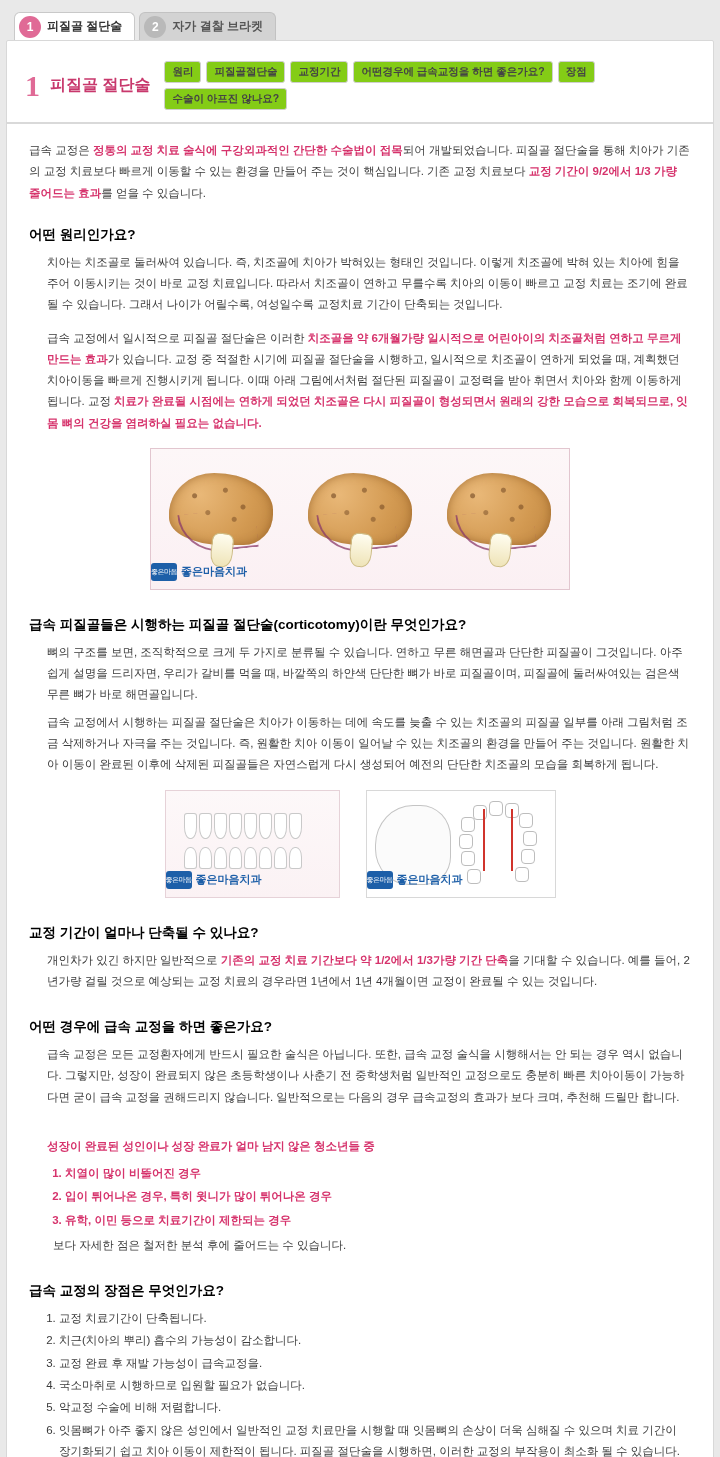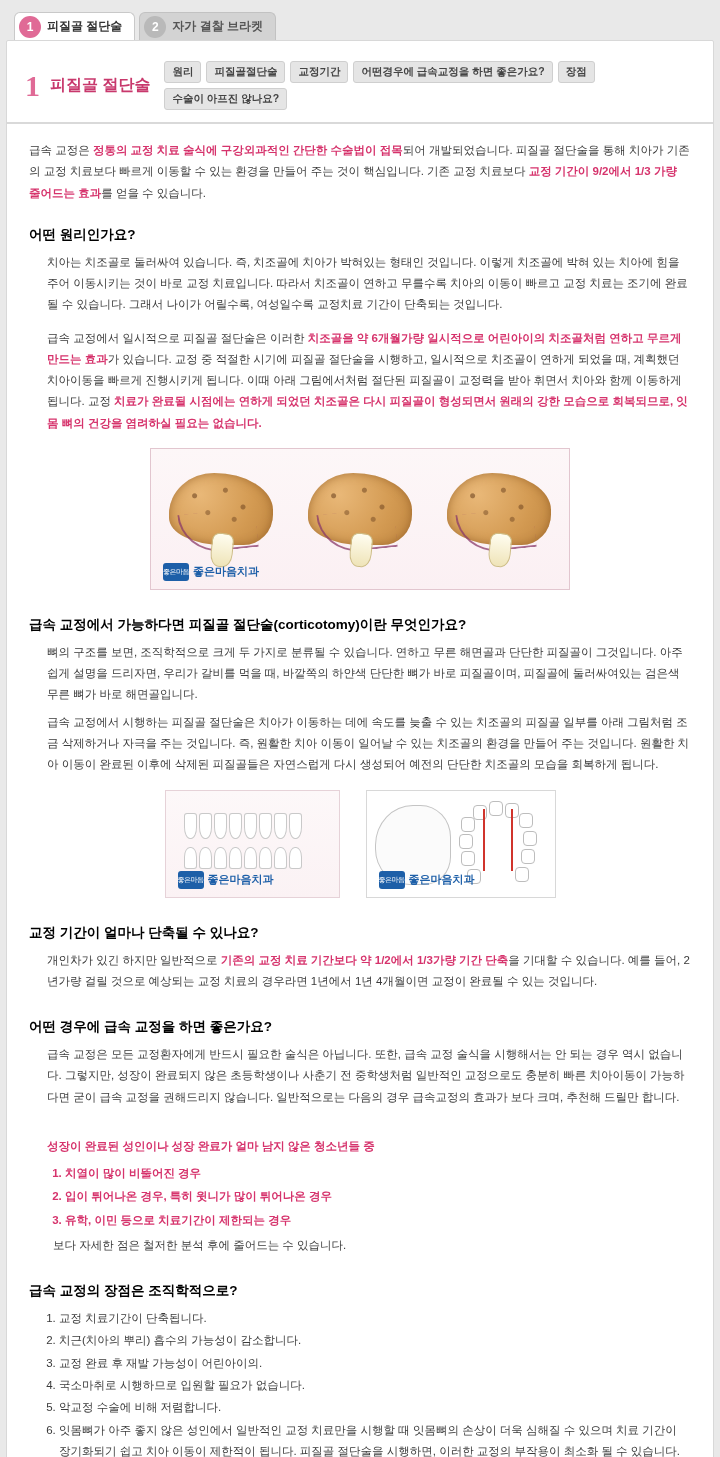--- a/index.html
+++ b/index.html
@@ -91,21 +91,21 @@
     font-weight: bold;
     color: #c8386c;
     margin-right: 14px;
     white-space: nowrap;
   }
   .chips { display: flex; gap: 5px; flex-wrap: wrap; }
   .chip {
     font-size: 10.5px;
     font-weight: bold;
     color: #444;
-    background: #e5e5e5;
+    background: #84cc16;
     border: 1px solid #cfcfcf;
     border-radius: 3px;
     padding: 3px 7px;
     white-space: nowrap;
   }
 
   
   .body { padding: 0 22px; }
   p, li { font-size: 11.5px; line-height: 1.85; color: #3a3a3a; margin: 0; }
   .para { margin-bottom: 6px; }
@@ -181,21 +181,21 @@
     position: absolute;
     left: 46px; top: 66px;
     width: 22px; height: 34px;
     background: linear-gradient(#fffdf0, #efe4b8);
     border: 1px solid #cdbd86;
     border-radius: 8px 8px 40% 40%;
     transform: rotate(6deg);
   }
   .logo {
     position: absolute;
-    left: 12px; bottom: 8px;
+    left: 0; bottom: 8px;
     display: flex; align-items: center; gap: 4px;
   }
   .logo .mark {
     width: 26px; height: 18px;
     background: #1d5fa8;
     border-radius: 3px;
     color: #fff;
     font-size: 7px;
     display: flex; align-items: center; justify-content: center;
     letter-spacing: -.5px;
@@ -318,21 +318,21 @@
             <div class="ridge"></div>
             <div class="tooth"></div>
           </div>
           <div class="logo">
             <span class="mark">좋은마음</span>
             <span class="txt">좋은마음치과</span>
           </div>
         </div>
       </div>
 
-      <h3 class="q">급속 교정에서 가능하다면 피질골 절단술(corticotomy)이란 무엇인가요?</h3>
+      <h3 class="q">급속 피질골들은 시행하는 피질골 절단술(corticotomy)이란 무엇인가요?</h3>
       <p class="para indent">뼈의 구조를 보면, 조직학적으로 크게 두 가지로 분류될 수 있습니다. 연하고 무른 해면골과 단단한 피질골이 그것입니다. 아주 쉽게 설명을 드리자면, 우리가 갈비를 먹을 때, 바깥쪽의 하얀색 단단한 뼈가 바로 피질골이며, 피질골에 둘러싸여있는 검은색 무른 뼈가 바로 해면골입니다.</p>
       <p class="para indent">급속 교정에서 시행하는 피질골 절단술은 치아가 이동하는 데에 속도를 늦출 수 있는 치조골의 피질골 일부를 아래 그림처럼 조금 삭제하거나 자극을 주는 것입니다. 즉, 원활한 치아 이동이 일어날 수 있는 치조골의 환경을 만들어 주는 것입니다. 원활한 치아 이동이 완료된 이후에 삭제된 피질골들은 자연스럽게 다시 생성되어 예전의 단단한 치조골의 모습을 회복하게 됩니다.</p>
 
       <div class="figwrap two">
         <div class="fig2">
           <div class="teethrow">
             <span class="t"></span>
             <span class="t"></span>
             <span class="t"></span>
             <span class="t"></span>
@@ -389,25 +389,25 @@
       <h3 class="q">어떤 경우에 급속 교정을 하면 좋은가요?</h3>
       <p class="para indent">급속 교정은 모든 교정환자에게 반드시 필요한 술식은 아닙니다. 또한, 급속 교정 술식을 시행해서는 안 되는 경우 역시 없습니다. 그렇지만, 성장이 완료되지 않은 초등학생이나 사춘기 전 중학생처럼 일반적인 교정으로도 충분히 빠른 치아이동이 가능하다면 굳이 급속 교정을 권해드리지 않습니다. 일반적으로는 다음의 경우 급속교정의 효과가 보다 크며, 추천해 드릴만 합니다.</p>
       <p class="para indent hl-pink" style="margin-top:28px;">성장이 완료된 성인이나 성장 완료가 얼마 남지 않은 청소년들 중</p>
       <ol class="pinklist">
         <li>치열이 많이 비뚤어진 경우</li>
         <li>입이 튀어나온 경우, 특히 윗니가 많이 튀어나온 경우</li>
         <li>유학, 이민 등으로 치료기간이 제한되는 경우</li>
       </ol>
       <p class="para indent2">보다 자세한 점은 철저한 분석 후에 줄어드는 수 있습니다.</p>
 
-      <h3 class="q">급속 교정의 장점은 조직학적으로?</h3>
+      <h3 class="q">급속 교정의 장점은 무엇인가요?</h3>
       <ol class="numlist">
         <li>교정 치료기간이 단축됩니다.</li>
         <li>치근(치아의 뿌리) 흡수의 가능성이 감소합니다.</li>
-        <li>교정 완료 후 재발 가능성이 어린아이의.</li>
+        <li>교정 완료 후 재발 가능성이 급속교정을.</li>
         <li>국소마취로 시행하므로 입원할 필요가 없습니다.</li>
         <li>악교정 수술에 비해 저렴합니다.</li>
         <li>잇몸뼈가 아주 좋지 않은 성인에서 일반적인 교정 치료만을 시행할 때 잇몸뼈의 손상이 더욱 심해질 수 있으며 치료 기간이 장기화되기 쉽고 치아 이동이 제한적이 됩니다. 피질골 절단술을 시행하면, 이러한 교정의 부작용이 최소화 될 수 있습니다.</li>
       </ol>
 
     </div>
 
   </div>
 </div>
 

